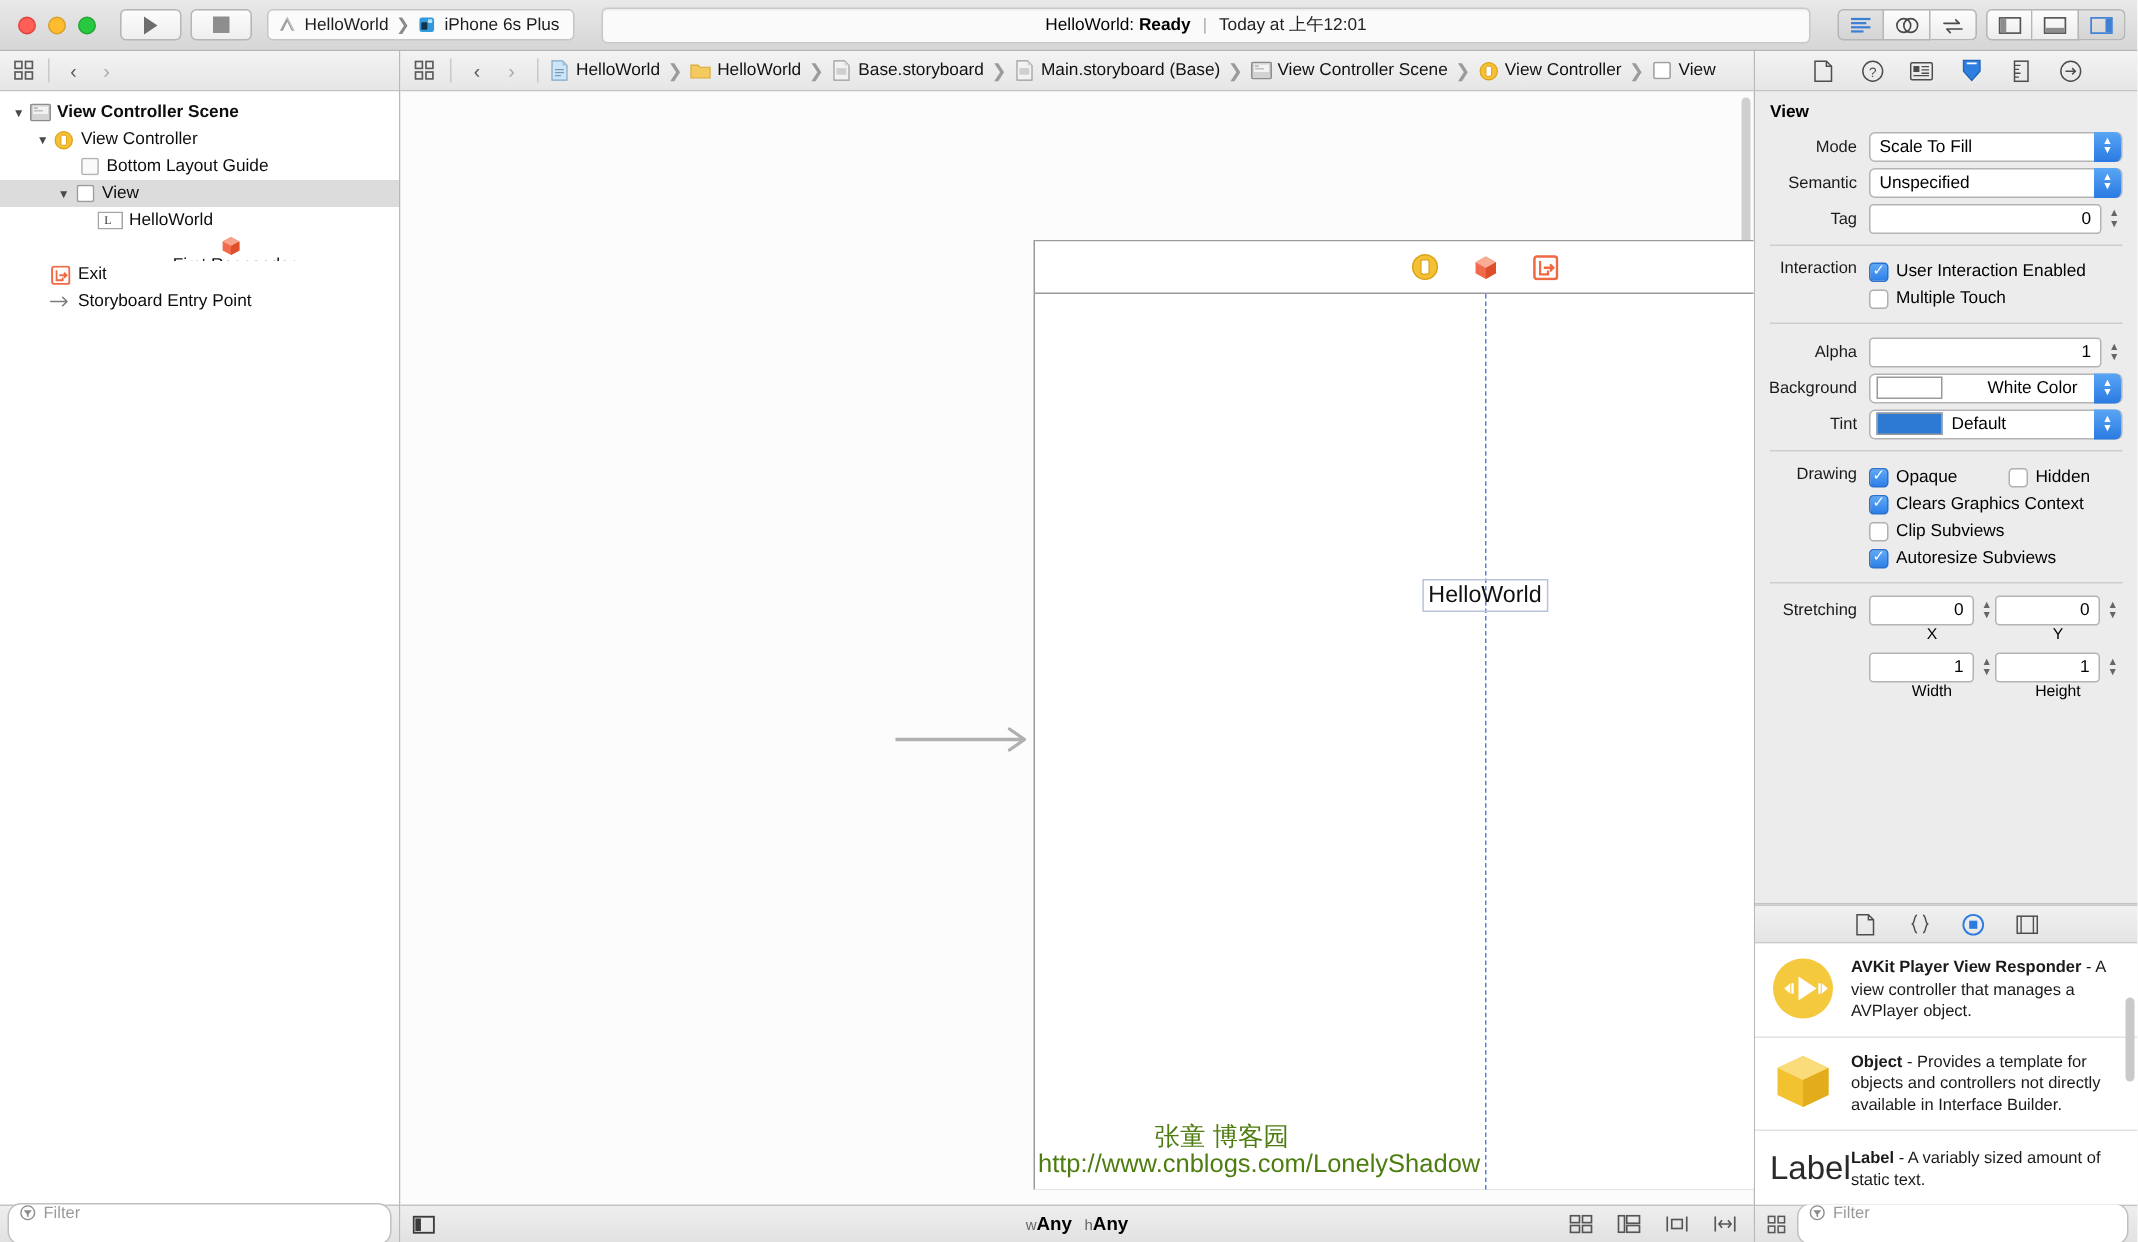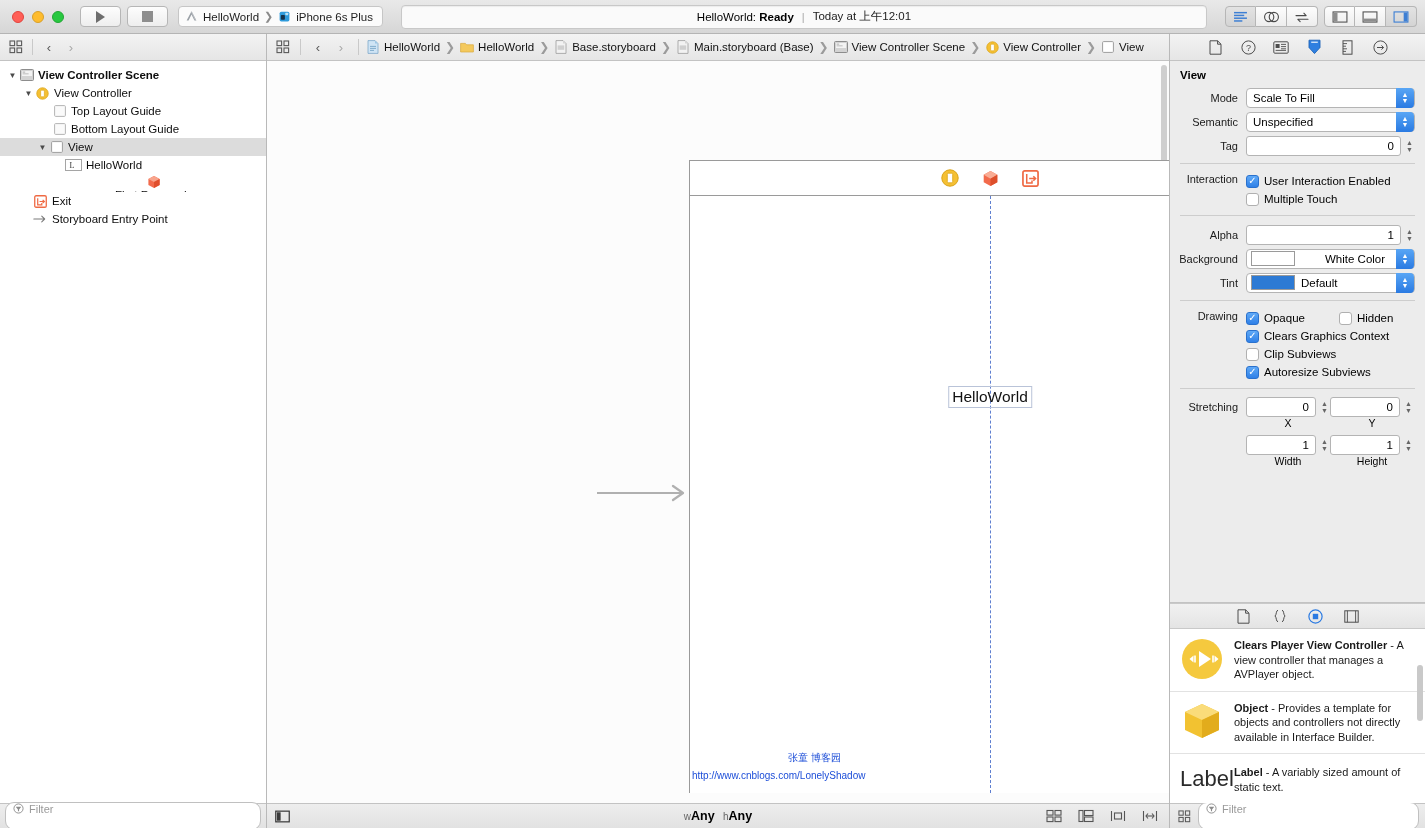--- a/index.html
+++ b/index.html
@@ -125,21 +125,21 @@
   .dock .d-ic { width: 20px; height: 20px; display: flex; align-items: center; justify-content: center; }
   .device { position: relative; height: 597px; background: #fff; }
   .statusbar-ios { height: 20px; position: relative; }
 
   .vguide { position: absolute; left: 50%; top: 0; bottom: 0; width: 0; border-left: 1px dashed #5f7fd0; }
   .hw-label {
     position: absolute; left: 50%; top: 190px; transform: translateX(-50%);
     font-size: 15.5px; color: #111; padding: 1px 3px;
     border: 1px solid #b9c3d8; background: transparent; white-space: nowrap;
   }
-  .watermark { position: absolute; left: 2px; bottom: 8px; color: #1d4ed8; font-size: 10px; line-height: 18px; }
+  .watermark { position: absolute; left: 2px; bottom: 8px; color: #4d7c0f; font-size: 17px; line-height: 18px; }
   .watermark .cn { display: block; text-align: center; width: 245px; }
   .watermark .url { display: block; }
 
   .entry-arrow { position: absolute; left: 330px; top: 423px; width: 92px; height: 18px; }
 
   .editor-bottom {
     height: 25px; flex: 0 0 25px; display: flex; align-items: center;
     background: linear-gradient(to bottom,#eeeeee,#e2e2e2); border-top: 1px solid #c3c3c3;
     padding: 0 6px; position: relative;
   }
@@ -344,28 +344,20 @@
           <span class="disc">▼</span>
           <span class="ic">
             <svg width="13" height="13" viewBox="0 0 14 14">
                 <circle cx="7" cy="7" r="6.2" fill="#f5c033" stroke="#d9a317" stroke-width="0.8"></circle>
                 <rect x="5" y="3.4" width="4" height="7.2" rx="1" fill="#fff" stroke="#d9a317" stroke-width="0.7"></rect>
               </svg>
           </span>
           <span class="lbl">View Controller</span>
         </div>
 
-        <div class="row" style="padding-left:52px;">
-          <span class="ic">
-            <svg width="12" height="12" viewBox="0 0 12 12">
-                <rect x="0.6" y="0.6" width="10.8" height="10.8" rx="1" fill="#fafafa" stroke="#b4b4b4"></rect>
-              </svg>
-          </span>
-          <span class="lbl">Top Layout Guide</span>
-        </div>
 
         <div class="row" style="padding-left:52px;">
           <span class="ic">
             <svg width="12" height="12" viewBox="0 0 12 12">
                 <rect x="0.6" y="0.6" width="10.8" height="10.8" rx="1" fill="#fafafa" stroke="#b4b4b4"></rect>
               </svg>
           </span>
           <span class="lbl">Bottom Layout Guide</span>
         </div>
 
@@ -855,21 +847,21 @@
             <svg width="42" height="42" viewBox="0 0 42 42">
                 <circle cx="21" cy="21" r="20" fill="#f5c93e"></circle>
                 <path d="M18 13 L30 21 L18 29 Z" fill="#fff"></path>
                 <path d="M12.5 17.5 L8.5 21 L12.5 24.5 Z" fill="#fff"></path>
                 <rect x="13.2" y="17.5" width="1.6" height="7" fill="#fff"></rect>
                 <path d="M33.5 17.5 L37.5 21 L33.5 24.5 Z" fill="#fff"></path>
                 <rect x="31.2" y="17.5" width="1.6" height="7" fill="#fff"></rect>
               </svg>
           </div>
           <div class="lib-text">
-            <b>Clears Player View Controller</b><span> - </span><span>A view controller that manages a AVPlayer object.</span>
+            <b>AVKit Player View Responder</b><span> - </span><span>A view controller that manages a AVPlayer object.</span>
           </div>
         </div>
 
         <div class="lib-item">
           <div class="lib-icon">
             <svg width="42" height="40" viewBox="0 0 42 40">
                 <path d="M21 3 L38 11 L38 29 L21 37 L4 29 L4 11 Z" fill="#f2c231"></path>
                 <path d="M21 3 L38 11 L21 19 L4 11 Z" fill="#fadc7a"></path>
                 <path d="M21 19 L38 11 L38 29 L21 37 Z" fill="#e2ac1c"></path>
               </svg>

